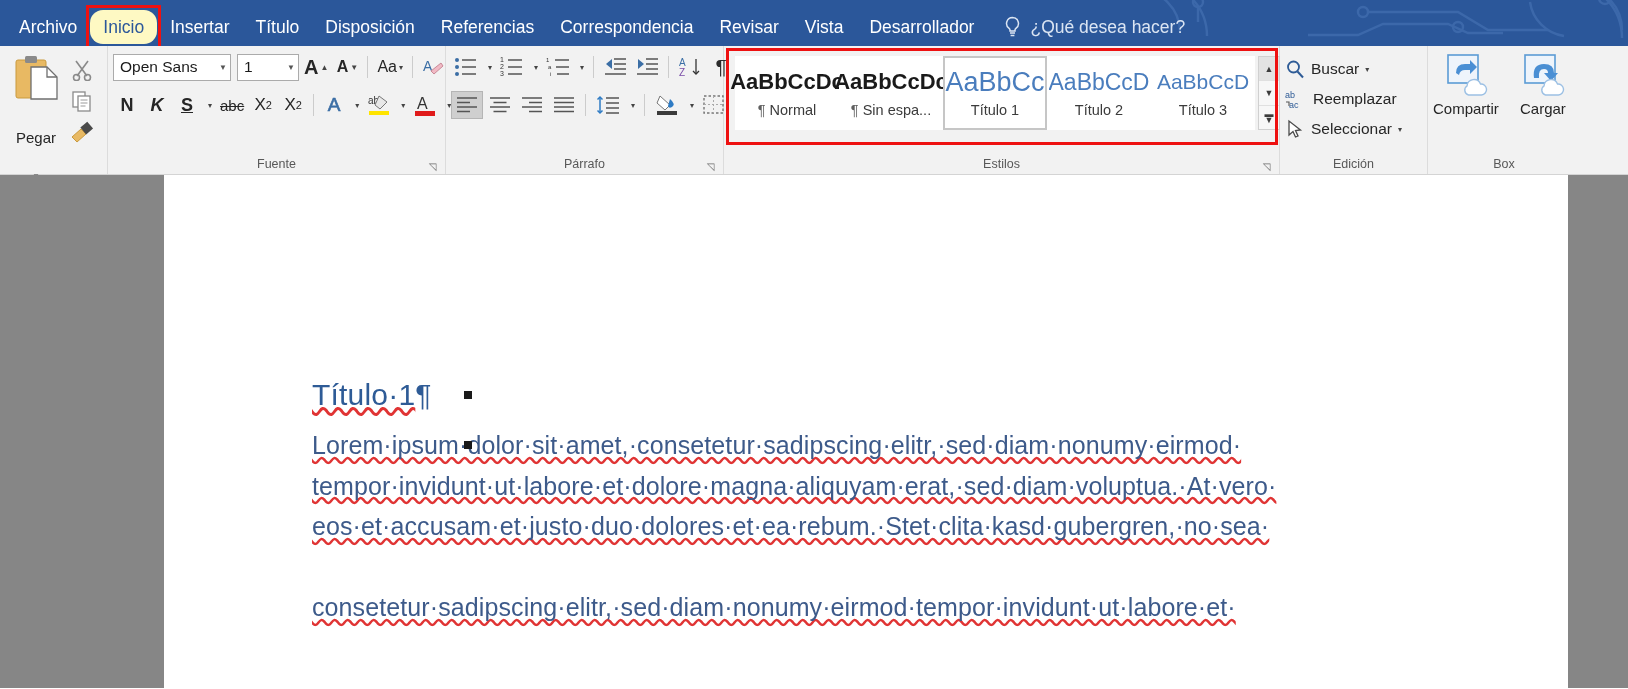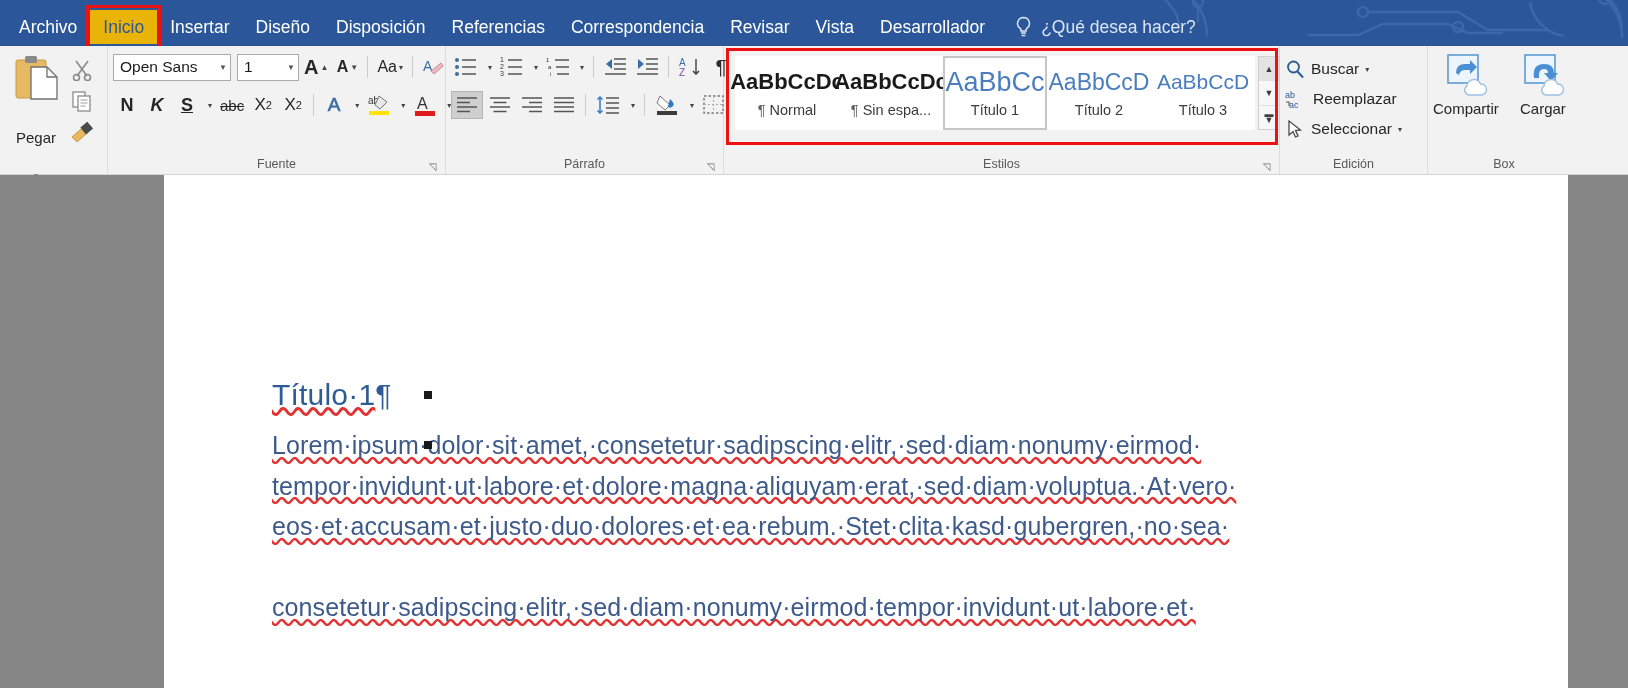--- a/index.html
+++ b/index.html
@@ -31,23 +31,24 @@
   }
   .tab {
     color: #ffffff;
     font-size: 17.5px;
     padding: 4px 13px;
     line-height: 26px;
     white-space: nowrap;
     cursor: default;
   }
   .tab.active {
-    background: #eab308;
+    background: #fef9c3;
     color: #2b579a;
     position: relative;
+    border-radius: 13px;
   }
   .tab.active .redring {
     position: absolute; left: -4px; top: -5px; right: -4px; bottom: -5px;
     border: 3px solid #ee1111;
     pointer-events: none;
   }
   .tellme {
     display: flex; align-items: center; gap: 8px;
     color: #dbe5f3; font-size: 17.5px; padding-left: 16px; white-space: nowrap;
   }
@@ -166,21 +167,21 @@
   
   .workspace {
     position: relative;
     height: 513px;
     background: #868686;
   }
   .page {
     position: absolute; left: 164px; top: 0; width: 1404px; bottom: 0;
     background: #ffffff;
   }
-  .doc { padding: 200px 0 0 108px; }
+  .doc { padding: 200px 0 0 108px; margin-left: 40px; }
   .bullet {
     position: absolute; left: 152px;
     width: 8px; height: 8px; background: #1a1a1a;
   }
   .h1line {
     position: relative;
     font-size: 30px; color: #2e5b96; line-height: 40px;
     letter-spacing: .2px; white-space: nowrap;
   }
   .h1line .sq { text-decoration: underline wavy #e03434; text-decoration-skip-ink: none; }
@@ -215,21 +216,21 @@
       <circle cx="447" cy="-2" r="6"></circle>
     </g>
   </svg>
   <div class="tabs">
     <div class="tab"><span>Archivo</span></div>
     <div class="tab active">
       <span class="redring"></span>
       <span>Inicio</span>
     </div>
     <div class="tab"><span>Insertar</span></div>
-    <div class="tab"><span>Diseño</span></div>
+    <div class="tab"><span>Título</span></div>
     <div class="tab"><span>Disposición</span></div>
     <div class="tab"><span>Referencias</span></div>
     <div class="tab"><span>Correspondencia</span></div>
     <div class="tab"><span>Revisar</span></div>
     <div class="tab"><span>Vista</span></div>
     <div class="tab"><span>Desarrollador</span></div>
     <div class="tellme">
       <svg width="19" height="22" viewBox="0 0 19 22">
         <path d="M9.5 1.5a6 6 0 0 0-3.4 10.9c.6.45.9 1 .9 1.7v1h5v-1c0-.7.3-1.25.9-1.7A6 6 0 0 0 9.5 1.5z" fill="none" stroke="#dbe5f3" stroke-width="1.5"></path>
         <path d="M7 17h5M7.6 19.6h3.8" stroke="#dbe5f3" stroke-width="1.5" fill="none"></path>

